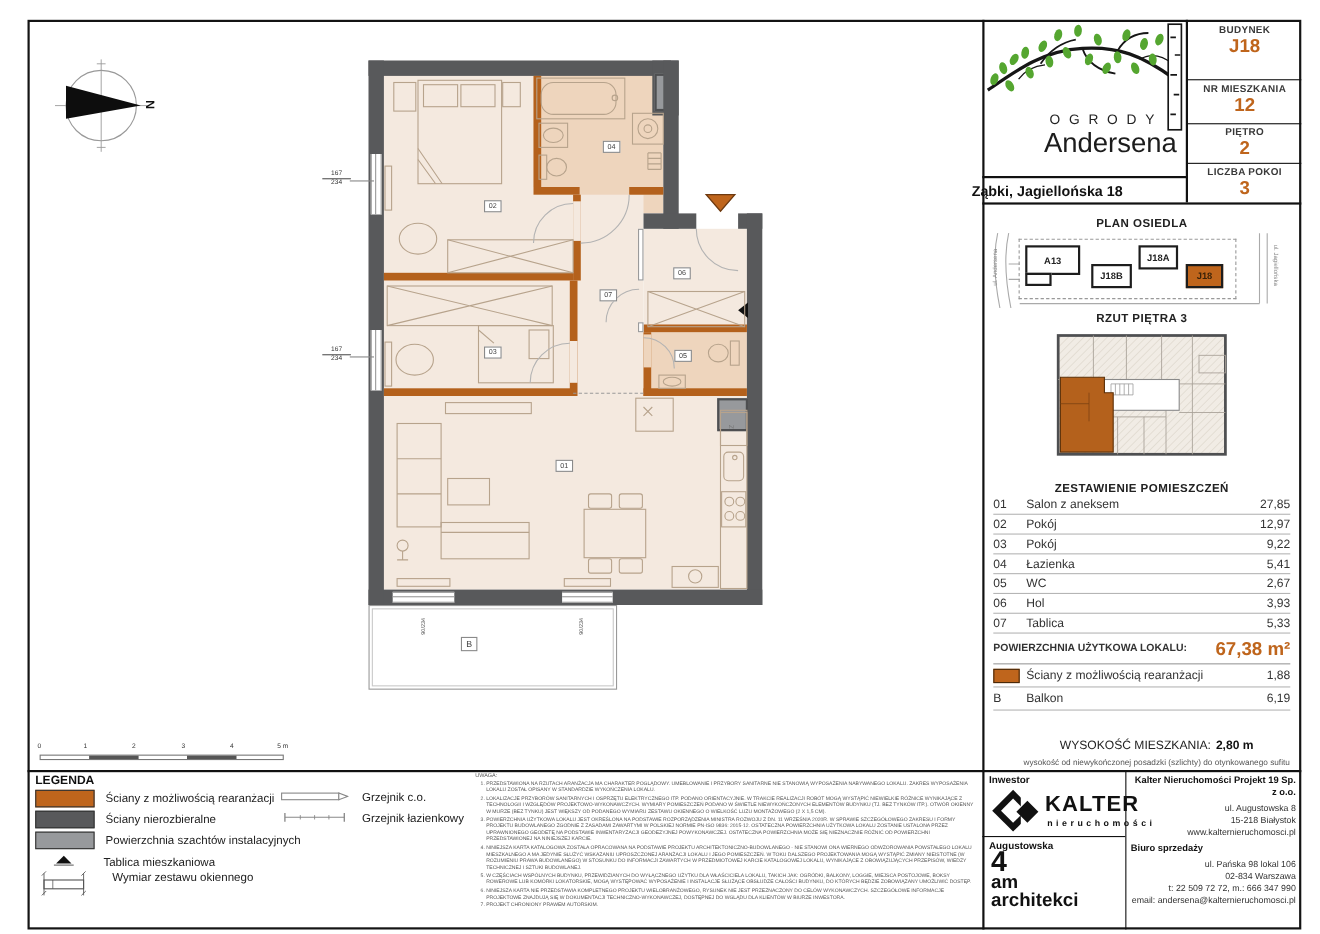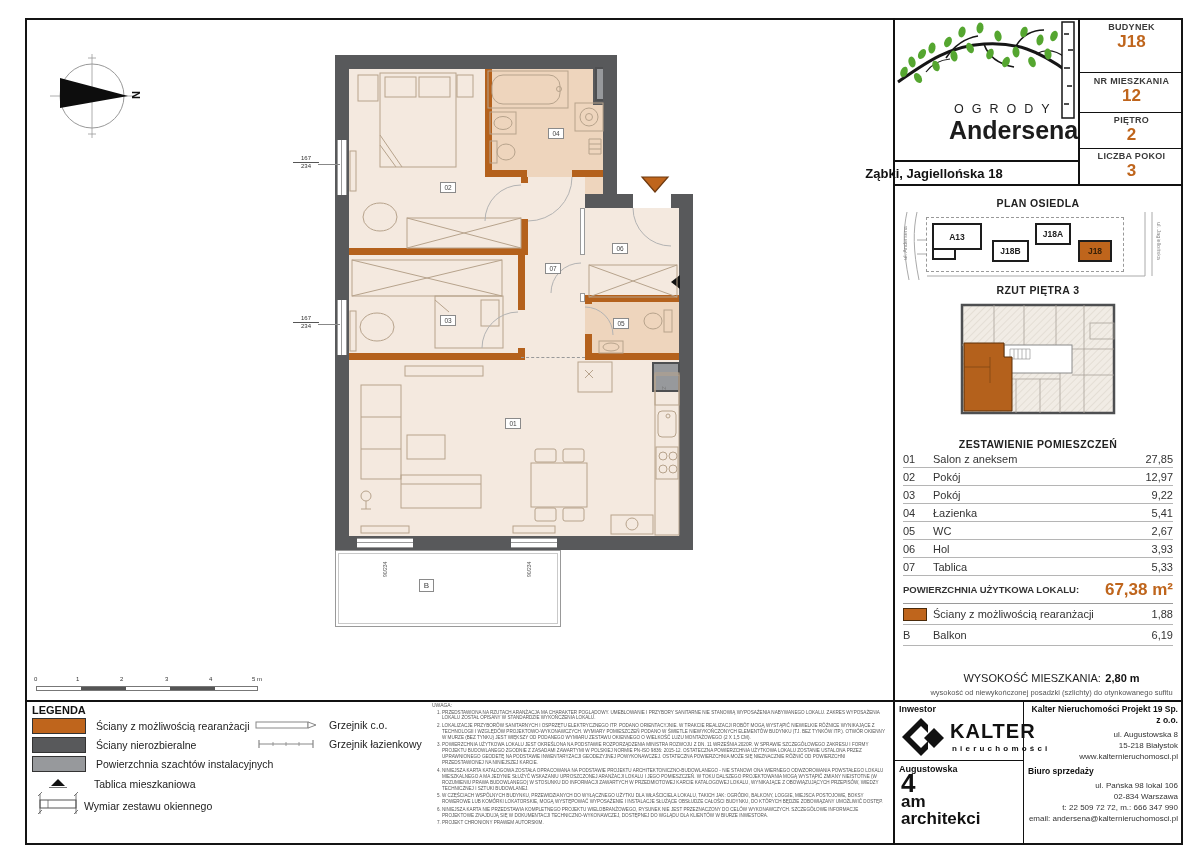--- a/index.html
+++ b/index.html
@@ -260,24 +260,24 @@
       <ellipse cx="128" cy="12" rx="3.5" ry="5.5" transform="rotate(18 128 12)"></ellipse>
       <ellipse cx="136" cy="42" rx="3.5" ry="5.5" transform="rotate(-22 136 42)"></ellipse>
       <ellipse cx="144" cy="20" rx="3.5" ry="5.5" transform="rotate(12 144 20)"></ellipse>
       <ellipse cx="152" cy="34" rx="3.5" ry="5.5" transform="rotate(-8 152 34)"></ellipse>
       <ellipse cx="158" cy="16" rx="3.5" ry="5.5" transform="rotate(22 158 16)"></ellipse>
     </g>
     <rect x="166" y="2" width="12" height="96" fill="#fff" stroke="#161616" stroke-width="1.5"></rect>
     <path d="M168 14 h5 M172 30 h5 M168 48 h6 M171 66 h5 M168 84 h5" stroke="#161616" stroke-width="1.5"></path>
   </svg>
   <div class="a" style="left:58px;top:82px;font-size:12.5px;letter-spacing:8px;color:#222">OGRODY</div>
-  <div class="a" style="left:53px;top:96px;font-size:25px;font-weight:700;color:#1c1c1c">Andersena</div>
-</div>
-
-<div class="a" style="left:841px;top:162px;width:186px;height:22px;display:flex;align-items:center;justify-content:center;font-size:13px;font-weight:bold;color:#111">Ząbki, Jagiellońska 18</div>
+  <div class="a" style="left:53px;top:96px;font-size:25px;font-weight:400;color:#1c1c1c">Andersena</div>
+</div>
+
+<div class="a" style="left:859px;top:162px;width:186px;height:22px;display:flex;align-items:center;justify-content:center;font-size:13px;font-weight:bold;color:#111">Ząbki, Jagiellońska 18</div>
 
 <div class="a" style="left:1080px;top:22px;width:103px">
   <div class="hdr-lbl">BUDYNEK</div>
   <div class="hdr-val">J18</div>
 </div>
 <div class="a" style="left:1080px;top:76px;width:103px">
   <div class="hdr-lbl">NR MIESZKANIA</div>
   <div class="hdr-val">12</div>
 </div>
 <div class="a" style="left:1080px;top:115px;width:103px">
@@ -469,21 +469,21 @@
   </div>
   <div class="a" style="left:0;top:71px;display:flex;align-items:center;gap:10px">
     <span style="width:52px;text-align:center">
       <svg width="20" height="12" viewBox="0 0 20 12" style="display:inline-block">
         <polygon points="3,9 10,2 17,9" fill="#111"></polygon>
         <line x1="1" y1="10.5" x2="19" y2="10.5" stroke="#777" stroke-width="1"></line>
       </svg>
     </span>
     <span class="leg-txt">Tablica mieszkaniowa</span>
   </div>
-  <div class="a" style="left:0;top:88px;display:flex;align-items:center;gap:0">
+  <div class="a" style="left:0;top:88px;display:flex;align-items:flex-start;gap:18px">
     <span style="width:52px;text-align:center">
       <svg width="44" height="24" viewBox="0 0 44 24" style="display:inline-block">
         <rect x="4" y="8" width="36" height="8" fill="none" stroke="#555" stroke-width="1"></rect>
         <line x1="4" y1="2" x2="4" y2="22" stroke="#555" stroke-width="0.8"></line>
         <line x1="40" y1="2" x2="40" y2="22" stroke="#555" stroke-width="0.8"></line>
         <line x1="2" y1="4" x2="6" y2="0" stroke="#555" stroke-width="0.8"></line>
         <line x1="38" y1="4" x2="42" y2="0" stroke="#555" stroke-width="0.8"></line>
         <line x1="2" y1="22" x2="6" y2="18" stroke="#555" stroke-width="0.8"></line>
         <line x1="38" y1="22" x2="42" y2="18" stroke="#555" stroke-width="0.8"></line>
         <line x1="12" y1="8" x2="12" y2="16" stroke="#555" stroke-width="0.7"></line>

